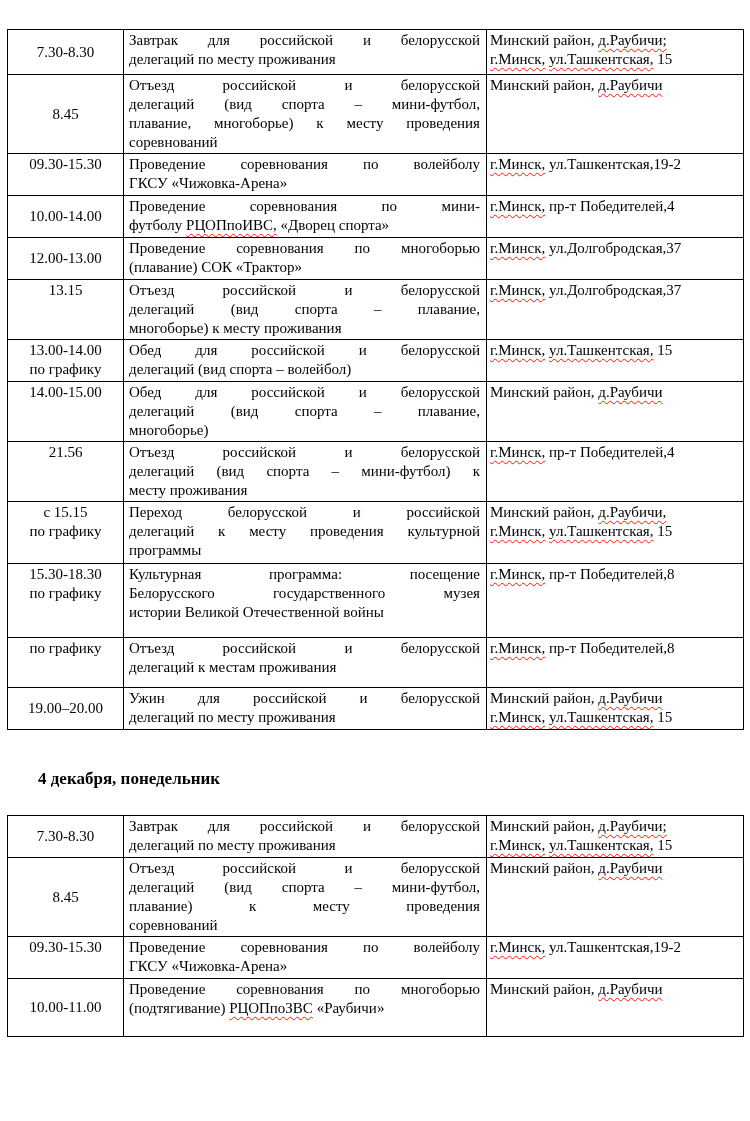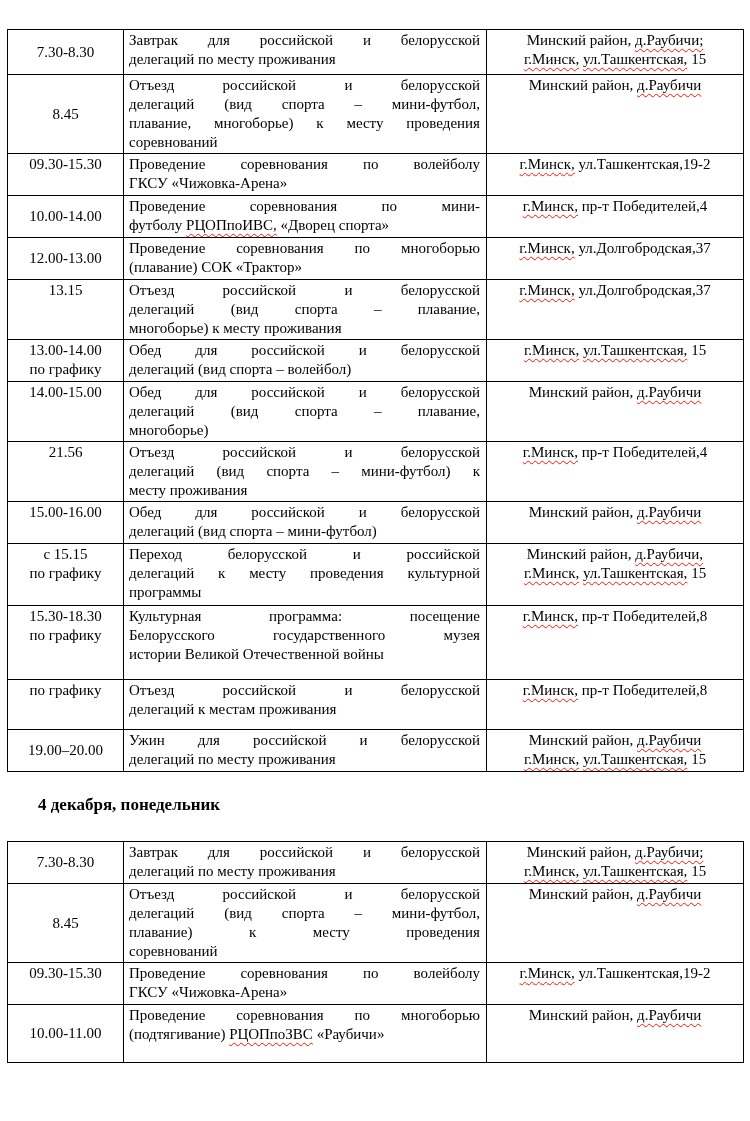--- a/index.html
+++ b/index.html
@@ -7,36 +7,36 @@
     width:750px;height:1121px;overflow:hidden;
     font-family:"Liberation Serif","DejaVu Serif",serif;
     color:#000;
     -webkit-font-smoothing:antialiased;
   }
   .page{padding:7px 7px 0 7px;}
   .heading{
     font-size:17px;font-weight:bold;line-height:21px;
     margin:0;padding:0 0 0 31px;
   }
-  .heading.second{margin-top:22px;}
+  .heading.second{margin-top:38px;}
   table.sched{
     border-collapse:collapse;table-layout:fixed;
     width:736px;margin-top:22px;
   }
   table.sched.t2{margin-top:26px;}
   td{
     border:1.5px solid #000;
     font-size:15px;line-height:19px;
     padding:1px 4px;
     vertical-align:top;
     overflow:hidden;
   }
   td.c-time{text-align:center;padding:1px 2px;}
   td.c-act{text-align:justify;padding:1px 6px 1px 5px;}
-  td.c-loc{text-align:center;padding:1px 3px;}
+  td.c-loc{padding:1px 3px;}
   .jl{text-align:justify;text-align-last:justify;}
   .jl.last{text-align-last:left;}
   .bold{font-weight:normal;}
   .sq{
     text-decoration-line:underline;
     text-decoration-style:wavy;
     text-decoration-color:#ff1400;
     text-decoration-thickness:1px;
     text-underline-offset:3px;
     text-decoration-skip-ink:none;
@@ -163,32 +163,20 @@
           </td>
           <td class="c-act">
             <div class="jl"><span class="bold">Отъезд</span><span> российской и белорусской</span></div>
             <div class="jl"><span>делегаций (вид спорта – мини-футбол) к</span></div>
             <div class="jl last"><span>месту проживания</span></div>
           </td>
           <td class="c-loc">
             <div><span class="sq">г.Минск,</span><span> пр-т Победителей,4</span></div>
           </td>
         </tr>
-        <tr style="height: 42px;">
-          <td class="c-time" style="vertical-align: top;">
-            <div>15.00-16.00</div>
-          </td>
-          <td class="c-act">
-            <div class="jl"><span class="bold">Обед</span><span> для российской и белорусской</span></div>
-            <div class="jl last"><span>делегаций (вид спорта – мини-футбол)</span></div>
-          </td>
-          <td class="c-loc">
-            <div><span>Минский район, </span><span class="sq">д.Раубичи</span></div>
-          </td>
-        </tr>
         <tr style="height: 62px;">
           <td class="c-time" style="vertical-align: top;">
             <div>с 15.15</div>
             <div>по графику</div>
           </td>
           <td class="c-act">
             <div class="jl"><span class="bold">Переход</span><span> белорусской и российской</span></div>
             <div class="jl"><span>делегаций к месту проведения культурной</span></div>
             <div class="jl last"><span>программы</span></div>
           </td>

